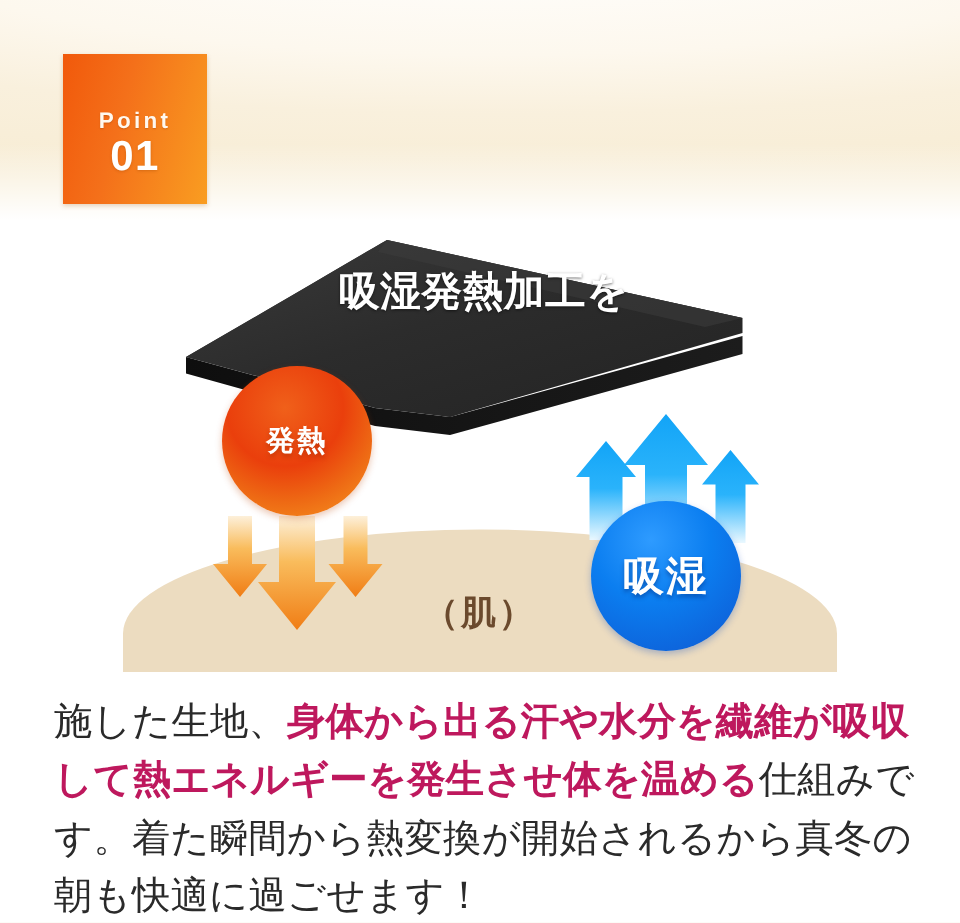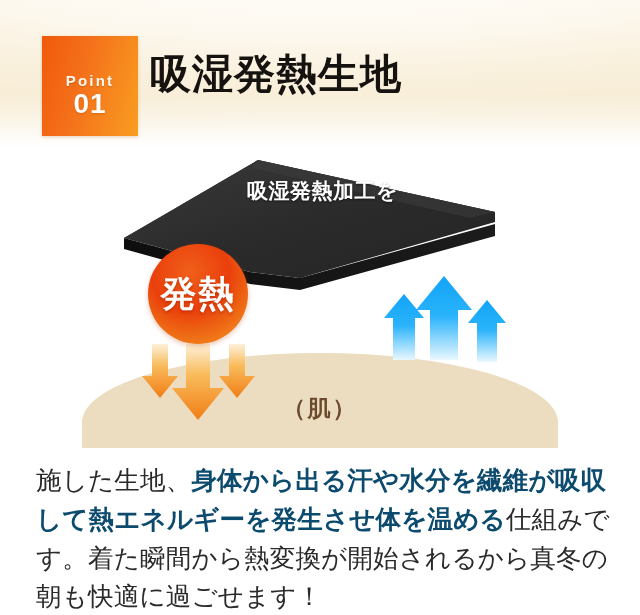--- a/index.html
+++ b/index.html
@@ -127,21 +127,21 @@
     left: 0; top: 0;
     width: 640px; height: 300px;
   }
   .slab-svg { position: absolute; left: 0; top: 0; }
 
   .slab-text {
     position: absolute;
     left: 215px; top: 30px;
     width: 215px;
     text-align: center;
-    font-size: 21px;
+    font-size: 27px;
     font-weight: bold;
     color: #ffffff;
     line-height: 1.22;
     letter-spacing: .5px;
     text-shadow: 0 1px 2px rgba(0,0,0,.55);
   }
 
   
   .bubble {
     position: absolute;
@@ -150,21 +150,21 @@
     align-items: center;
     justify-content: center;
     font-weight: bold;
     color: #ffffff;
     letter-spacing: 1.5px;
   }
   .bubble-heat {
     left: 148px; top: 96px;
     width: 100px; height: 100px;
     background: radial-gradient(circle at 42% 28%, #f0601a 0%, #ea3f0c 42%, #ee6a14 68%, #f79b22 100%);
-    font-size: 36px;
+    font-size: 19px;
     text-shadow: 0 2px 3px rgba(150,40,0,.45);
     box-shadow: 0 2px 5px rgba(190,70,10,.3);
   }
   .bubble-moist {
     left: 394px; top: 186px;
     width: 100px; height: 100px;
     background: radial-gradient(circle at 40% 26%, #2e9bff 0%, #0b7ef0 42%, #0d66dd 78%, #0c57c9 100%);
     font-size: 27px;
     text-shadow: 0 2px 3px rgba(0,40,120,.45);
     box-shadow: 0 2px 5px rgba(10,70,190,.3);
@@ -176,38 +176,37 @@
   .body-copy {
     position: absolute;
     left: 36px; top: 462px;
     width: 580px;
     font-size: 25.5px;
     line-height: 1.52;
     color: #2a2a2a;
     letter-spacing: .2px;
     font-family: "Liberation Serif", "DejaVu Serif", serif;
   }
-  .body-copy .hl { color: #0c4a6e; font-weight: bold; }
+  .body-copy .hl { color: #be185d; font-weight: bold; }
 </style>
 </head>
 <body>
 
 <div class="page-bg"></div>
 <div class="white-body"></div>
 
 <div class="stage">
 
   <div class="header">
 
     <div class="point-badge">
       <div class="p-word">Point</div>
       <div class="p-num">01</div>
     </div>
 
-    <div class="page-title">吸湿発熱生地</div>
   </div>
 
   <div class="illustration">
 
     <div class="skin"></div>
     <div class="skin-label">（肌）</div>
 
     <svg class="arrows" width="640" height="300" viewBox="0 0 640 300">
       <defs>
         <linearGradient id="blueArrow" x1="0" y1="0" x2="0" y2="1">
@@ -264,18 +263,21 @@
 
       <path d="M152 196 L168 196 L168 228 L178 228 L160 250 L142 228 L152 228 Z" fill="url(#orangeArrow)"></path>
 
       <path d="M229 196 L245 196 L245 228 L255 228 L237 250 L219 228 L229 228 Z" fill="url(#orangeArrow)"></path>
     </svg>
 
     <div class="bubble bubble-heat">
       <span>発熱</span>
     </div>
 
+    <div class="bubble bubble-moist">
+      <span>吸湿</span>
+    </div>
 
   </div>
 
   <p class="body-copy"><span>施した生地、</span><span class="hl">身体から出る汗や水分を繊維が吸収して熱エネルギーを発生させ体を温める</span><span>仕組みです。着た瞬間から熱変換が開始されるから真冬の朝も快適に過ごせます！</span></p>
 
 </div>
 
 </body></html>

